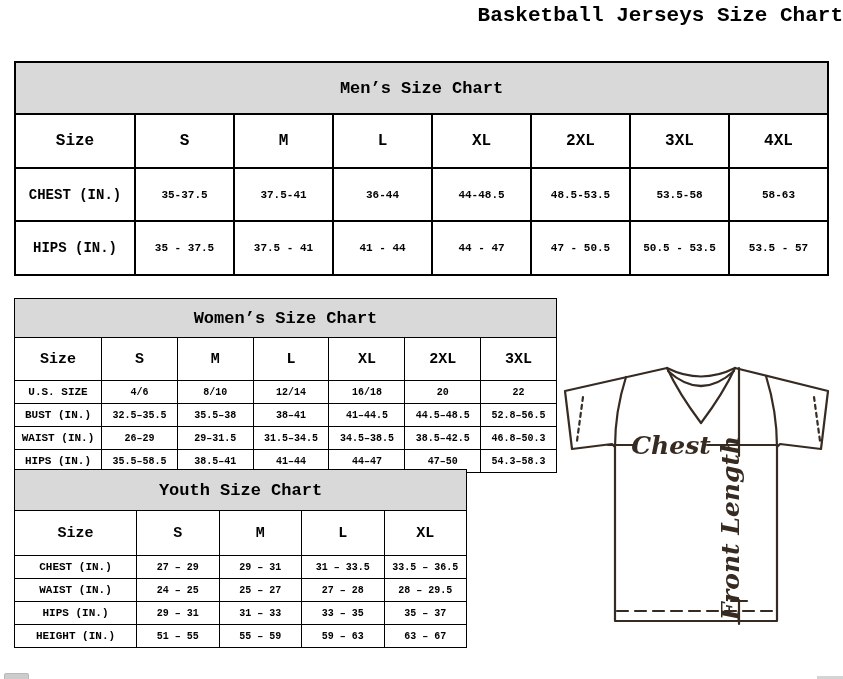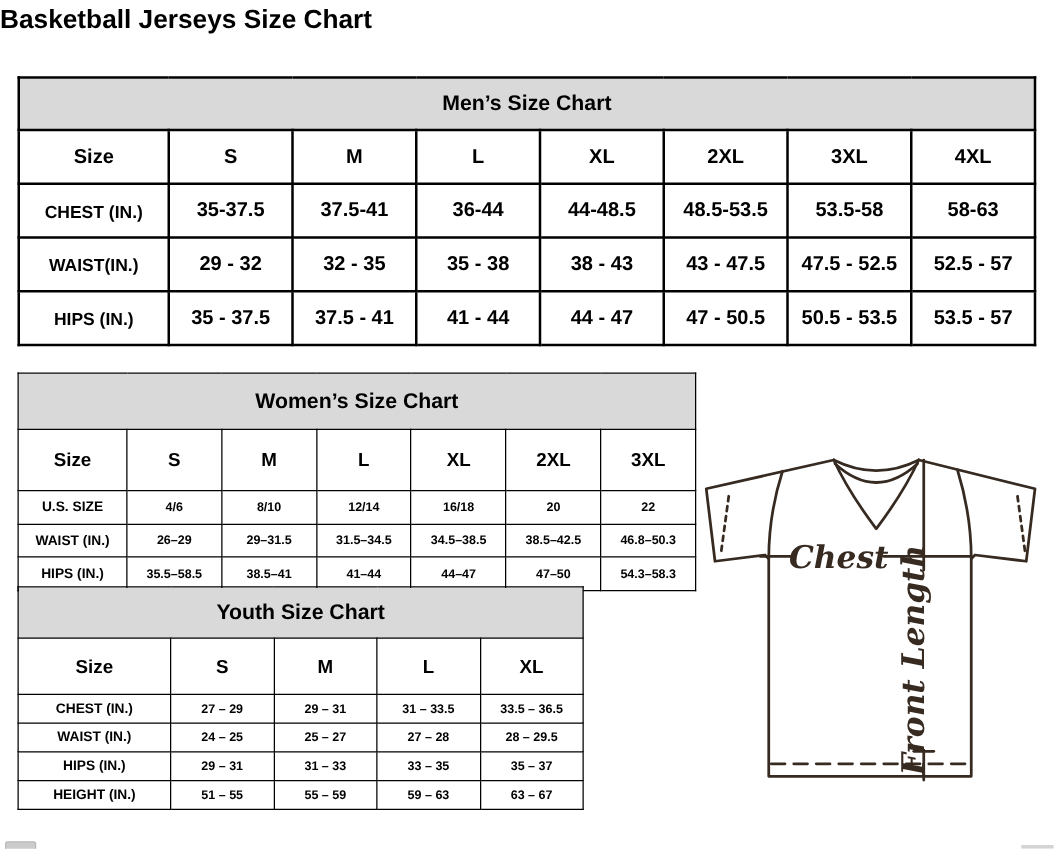--- a/index.html
+++ b/index.html
@@ -1,24 +1,24 @@
 <!DOCTYPE html>
 <html style="--hdr-bg: #d9d9d9; --line-col: #362a21;"><head>
 <meta charset="utf-8">
 <style>
   html,body{margin:0;padding:0;}
   body{
     width:843px;height:679px;background:#ffffff;position:relative;
     font-family:"Liberation Sans", sans-serif;color:#000;overflow:hidden;
   }
   .page-title{
-    position:absolute;top:4px;left:0;width:100%;text-align:left;
-    font-size:21px;font-weight:bold;margin:0;
-  }
-  .tbl{position:absolute;}
+    position:absolute;top:4px;left:0;width:100%;text-align:right;
+    font-size:21px;font-weight:bold;margin:0;font-family:Liberation Mono, monospace;
+  }
+  .tbl{position:absolute;font-family:Liberation Mono, monospace;}
   #t-mens  {left:14px; top:61px;  width:815px; height:215px;}
   #t-womens{left:14px; top:298px; width:543px; height:175px;}
   #t-youth {left:14px; top:469px; width:453px; height:178px;}
   .tbl table{
     width:100%;height:100%;border-collapse:collapse;table-layout:fixed;
   }
   .tbl th,.tbl td{
     border:2px solid #000;text-align:center;vertical-align:middle;
     font-weight:bold;padding:0;overflow:hidden;
   }
@@ -27,21 +27,21 @@
   
   #t-mens tr{height:43px;} #t-mens tr:first-child{height:42px;}
   #t-womens tr{height:23px;margin-top:12px;} #t-womens tr:nth-child(1){height:39px;} #t-womens tr:nth-child(2){height:43px;}
   #t-youth tr{height:23px;}  #t-youth tr:nth-child(1){height:41px;}  #t-youth tr:nth-child(2){height:45px;}
   
   #t-mens col.c0{width:120px;}
   #t-womens col.c0{width:87px;}
   #t-youth col.c0{width:122px;}
   
   #t-mens tr.hdr th{font-size:16px;}
-  #t-mens td.val{font-size:16px;}
+  #t-mens td.val{font-size:11px;}
   #t-mens td.lbl{font-size:14px;}
   #t-womens tr.hdr th,#t-youth tr.hdr th{font-size:15px;}
   #t-womens td.val,#t-youth td.val{font-size:10px;}
   #t-womens td.lbl,#t-youth td.lbl{font-size:11px;}
   
   .jersey{position:absolute;left:555px;top:360px;width:288px;height:308px;}
   .jersey svg{display:block;}
   .jersey text{
     font-family:"DejaVu Serif", serif;font-style:italic;font-weight:bold;
     fill:var(--line-col,#362a21);
@@ -91,30 +91,20 @@
           <td class="lbl">CHEST (IN.)</td>
           <td class="val">35-37.5</td>
           <td class="val">37.5-41</td>
           <td class="val">36-44</td>
           <td class="val">44-48.5</td>
           <td class="val">48.5-53.5</td>
           <td class="val">53.5-58</td>
           <td class="val">58-63</td>
         </tr>
         <tr>
-          <td class="lbl">WAIST(IN.)</td>
-          <td class="val">29 - 32</td>
-          <td class="val">32 - 35</td>
-          <td class="val">35 - 38</td>
-          <td class="val">38 - 43</td>
-          <td class="val">43 - 47.5</td>
-          <td class="val">47.5 - 52.5</td>
-          <td class="val">52.5 - 57</td>
-        </tr>
-        <tr>
           <td class="lbl">HIPS (IN.)</td>
           <td class="val">35 - 37.5</td>
           <td class="val">37.5 - 41</td>
           <td class="val">41 - 44</td>
           <td class="val">44 - 47</td>
           <td class="val">47 - 50.5</td>
           <td class="val">50.5 - 53.5</td>
           <td class="val">53.5 - 57</td>
         </tr>
       </tbody>
@@ -147,20 +137,29 @@
         <tr>
           <td class="lbl">U.S. SIZE</td>
           <td class="val">4/6</td>
           <td class="val">8/10</td>
           <td class="val">12/14</td>
           <td class="val">16/18</td>
           <td class="val">20</td>
           <td class="val">22</td>
         </tr>
         <tr>
+          <td class="lbl">BUST (IN.)</td>
+          <td class="val">32.5–35.5</td>
+          <td class="val">35.5–38</td>
+          <td class="val">38–41</td>
+          <td class="val">41–44.5</td>
+          <td class="val">44.5–48.5</td>
+          <td class="val">52.8–56.5</td>
+        </tr>
+        <tr>
           <td class="lbl">WAIST (IN.)</td>
           <td class="val">26–29</td>
           <td class="val">29–31.5</td>
           <td class="val">31.5–34.5</td>
           <td class="val">34.5–38.5</td>
           <td class="val">38.5–42.5</td>
           <td class="val">46.8–50.3</td>
         </tr>
         <tr>
           <td class="lbl">HIPS (IN.)</td>

